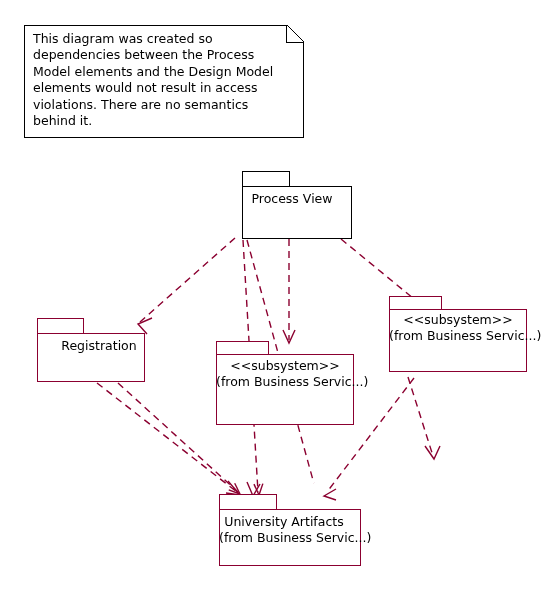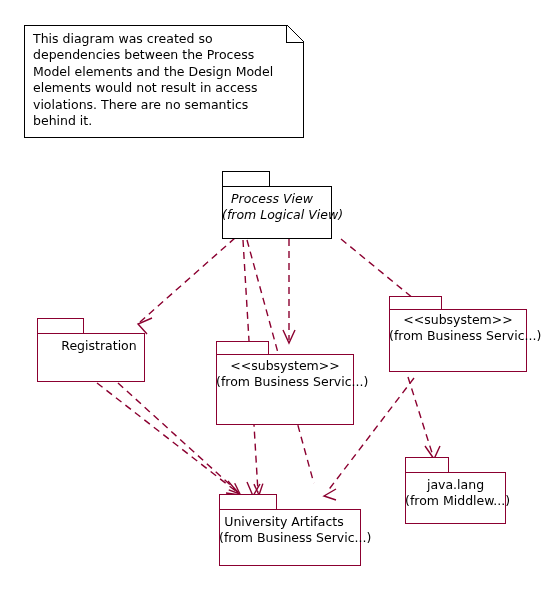--- a/index.html
+++ b/index.html
@@ -141,26 +141,25 @@
 
   <div class="note" style="left:24px;top:25px;width:280px;height:113px;">
     <div class="note-fold">
       <svg width="19" height="19" viewBox="0 0 19 19" xmlns="http://www.w3.org/2000/svg">
         <path d="M1,1 L18,18" stroke="#000000" stroke-width="1" fill="none"></path>
       </svg>
     </div>
     <div class="note-text">This diagram was created so dependencies between the Process Model elements and the Design Model elements would not result in access violations.  There are no semantics behind it.</div>
   </div>
 
-  <div class="pkg black" style="left:222px;top:171px;width:100px;height:68px;font-style:italic;">
+  <div class="pkg black" style="left:242px;top:171px;width:100px;height:68px;">
     <div class="tab" style="width:48px;height:16px;"></div>
     <div class="body" style="top:15px;width:110px;height:53px;"></div>
     <div class="labels" style="top:20px;">
       <div>Process View</div>
-      <div>(from Logical View)</div>
     </div>
   </div>
 
   <div class="pkg" style="left:37px;top:318px;width:124px;height:64px;">
     <div class="tab" style="width:47px;height:16px;"></div>
     <div class="body" style="top:15px;width:108px;height:49px;"></div>
     <div class="labels" style="top:20px;">
       <div>Registration</div>
     </div>
   </div>
@@ -185,22 +184,14 @@
 
   <div class="pkg" style="left:219px;top:494px;width:130px;height:72px;">
     <div class="tab" style="width:58px;height:16px;"></div>
     <div class="body" style="top:15px;width:142px;height:57px;"></div>
     <div class="labels" style="top:20px;">
       <div>University Artifacts</div>
       <div>(from Business Servic...)</div>
     </div>
   </div>
 
-  <div class="pkg" style="left:405px;top:457px;width:101px;height:67px;">
-    <div class="tab" style="width:44px;height:16px;"></div>
-    <div class="body" style="top:15px;width:101px;height:52px;"></div>
-    <div class="labels" style="top:20px;">
-      <div>java.lang</div>
-      <div>(from Middlew...)</div>
-    </div>
-  </div>
 
 </div>
 
 </body></html>

